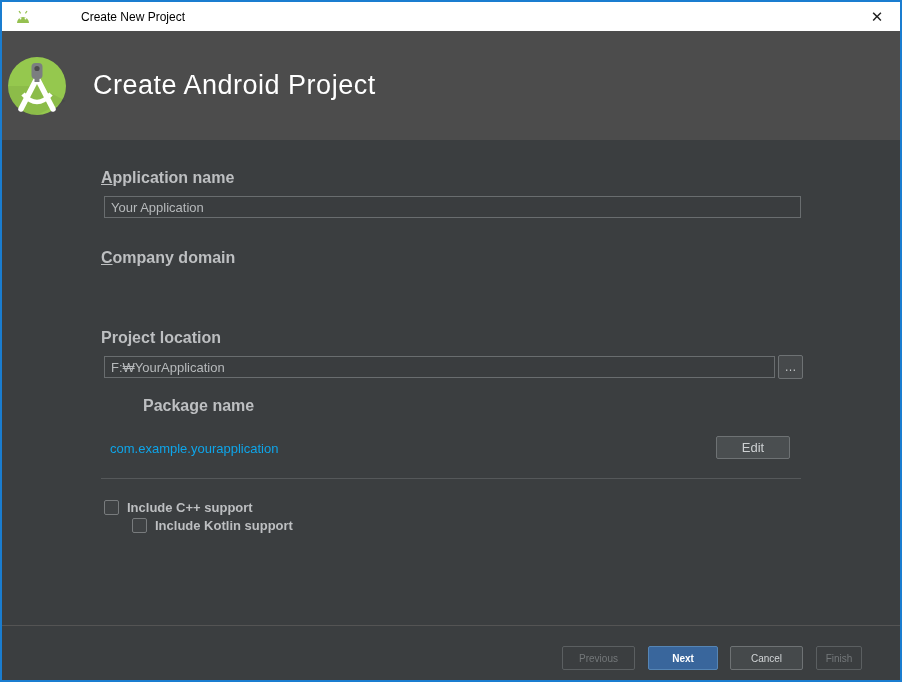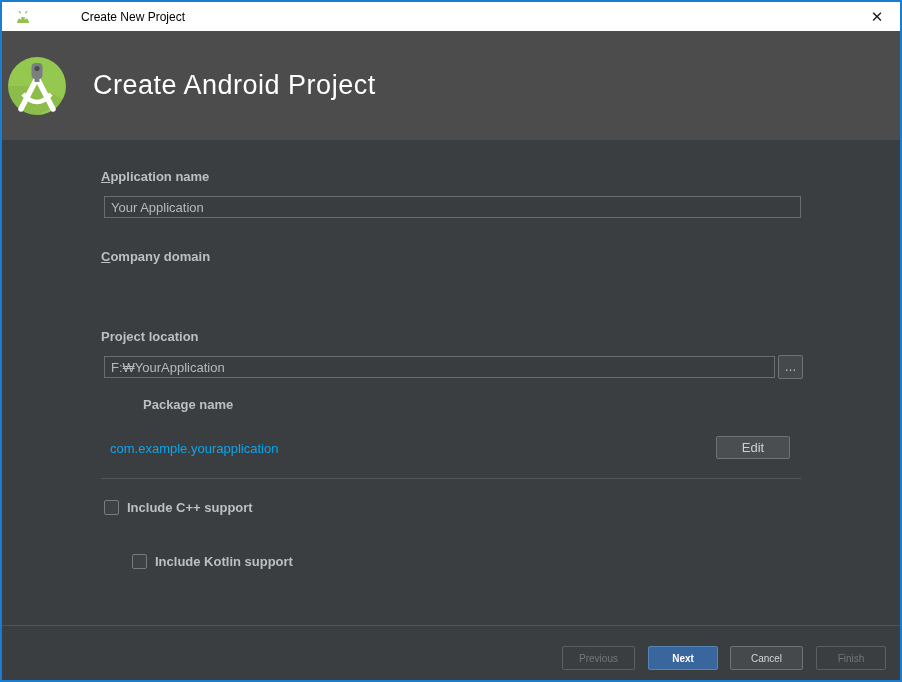--- a/index.html
+++ b/index.html
@@ -28,21 +28,21 @@
     position:absolute; left:0; top:29px; width:898px; height:109px;
     background:#4c4c4c; display:flex; align-items:center; padding-left:6px;
   }
   .header-title {
     margin-left:27px; font-size:27px; font-weight:400; color:#ffffff;
     letter-spacing:0.5px;
   }
 
   
   .field-label {
-    position:absolute; left:99px; font-size:13px; font-weight:700; color:#bdbfc1;
+    position:absolute; left:99px; font-size:16px; font-weight:700; color:#bdbfc1;
   }
   .mn { text-decoration:underline; }
   .text-input {
     position:absolute; left:102px; width:697px; height:22px;
     background:#3a3d3f; border:1px solid #696d6f; color:#b6b9bb;
     font-size:13px; font-family:"Liberation Sans", sans-serif;
     padding:0 6px; outline:none;
   }
   .text-input.short { width:671px; }
 
@@ -61,21 +61,21 @@
     color:#cdd0d2; font-size:13px; text-align:center; line-height:21px;
   }
 
   .hsep {
     position:absolute; left:99px; top:476px; width:700px; height:1px;
     background:#55585a;
   }
 
   .checkbox-row { position:absolute; left:102px; display:flex; align-items:center; }
   .checkbox-row.cb1 { top:498px; }
-  .checkbox-row.cb2 { top:552px;padding-left:28px; }
+  .checkbox-row.cb2 { top:516px;padding-left:28px; }
   .checkbox-box {
     width:15px; height:15px; background:#3f4244; border:1px solid #787b7d;
     border-radius:2px; flex:0 0 auto;
   }
   .checkbox-label { margin-left:8px; font-size:13px; font-weight:700; color:#bdbfc1; }
 
   
   .footer-sep {
     position:absolute; left:0; top:623px; width:898px; height:1px; background:#545454;
   }
@@ -89,21 +89,21 @@
   }
   .btn.normal {
     background:#45494b; border:1px solid #6e7274; color:#d2d5d7;
   }
   .btn.primary {
     background:#39669c; border:1px solid #5585b5; color:#ffffff; font-weight:700;
   }
   .btn-previous { left:560px; width:73px; }
   .btn-next     { left:646px; width:70px; }
   .btn-cancel   { left:728px; width:73px; }
-  .btn-finish   { left:814px; width:70px; }
+  .btn-finish   { left:814px; width:46px; }
 </style>
 </head>
 <body>
 
 <div class="window">
 
   <div class="titlebar">
     <span style="display:inline-flex;">
       <svg width="18" height="14" viewBox="0 0 18 14">
         <line x1="5" y1="1" x2="6.6" y2="3.4" stroke="#95c050" stroke-width="1.2"></line>

